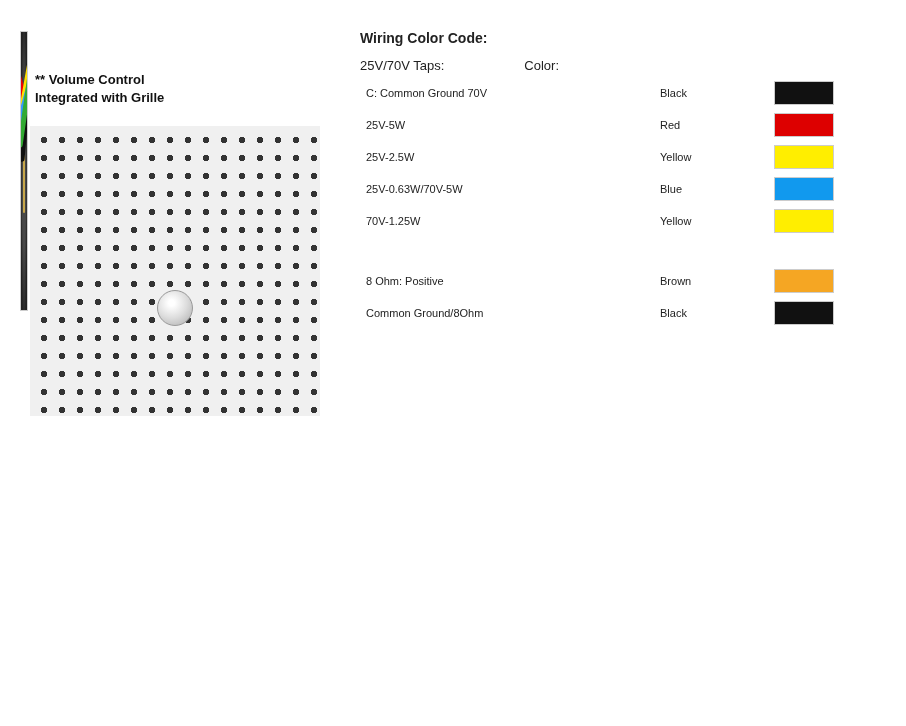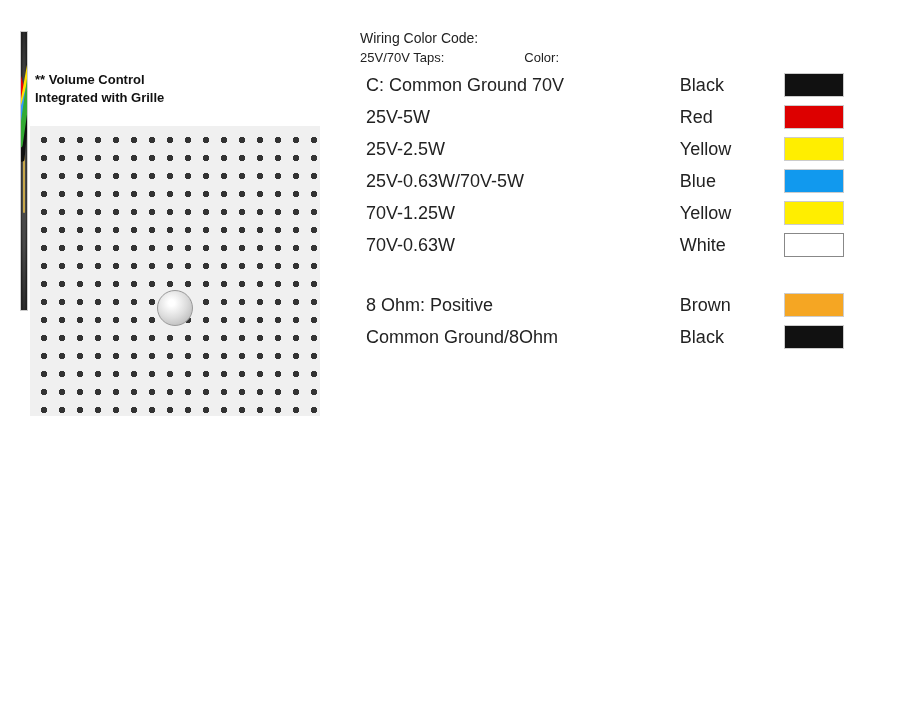--- a/index.html
+++ b/index.html
@@ -172,40 +172,40 @@
     }
 
     .right-panel {
       flex: 1;
       padding-left: 20px;
       padding-top: 10px;
     }
 
     .wiring-title {
       font-size: 14px;
-      font-weight: normal;
-      margin-bottom: 4px;
+      font-weight: bold;
+      margin-bottom: 12px;
     }
 
     .wiring-subtitle {
       display: flex;
       gap: 80px;
       font-size: 13px;
       margin-bottom: 4px;
       border-bottom: none;
     }
 
     .wiring-table {
       width: 100%;
       border-collapse: collapse;
     }
 
     .wiring-table tr td {
       padding: 4px 6px;
-      font-size: 18px;
+      font-size: 11px;
       vertical-align: middle;
     }
 
     .color-swatch {
       display: inline-block;
       width: 60px;
       height: 24px;
       border: 1px solid #ccc;
       vertical-align: middle;
     }
@@ -283,27 +283,20 @@
       <span class="color-swatch" style="background:#1199ee; "></span>
     </td>
   </tr>
           <tr>
     <td class="tap-label">70V-1.25W</td>
     <td class="color-label">Yellow</td>
     <td>
       <span class="color-swatch" style="background:#ffee00; "></span>
     </td>
   </tr>
-          <tr>
-    <td class="tap-label">70V-0.63W</td>
-    <td class="color-label">White</td>
-    <td>
-      <span class="color-swatch" style="background:#ffffff; border: 1px solid #888;"></span>
-    </td>
-  </tr>
         </tbody>
       <tbody>
           <tr class="section-gap-row">
         <td colspan="3" style="height:28px;"></td>
       </tr>
       </tbody>
         <tbody id="ohm-rows">
           <tr>
     <td class="tap-label">8 Ohm: Positive</td>
     <td class="color-label">Brown</td>

